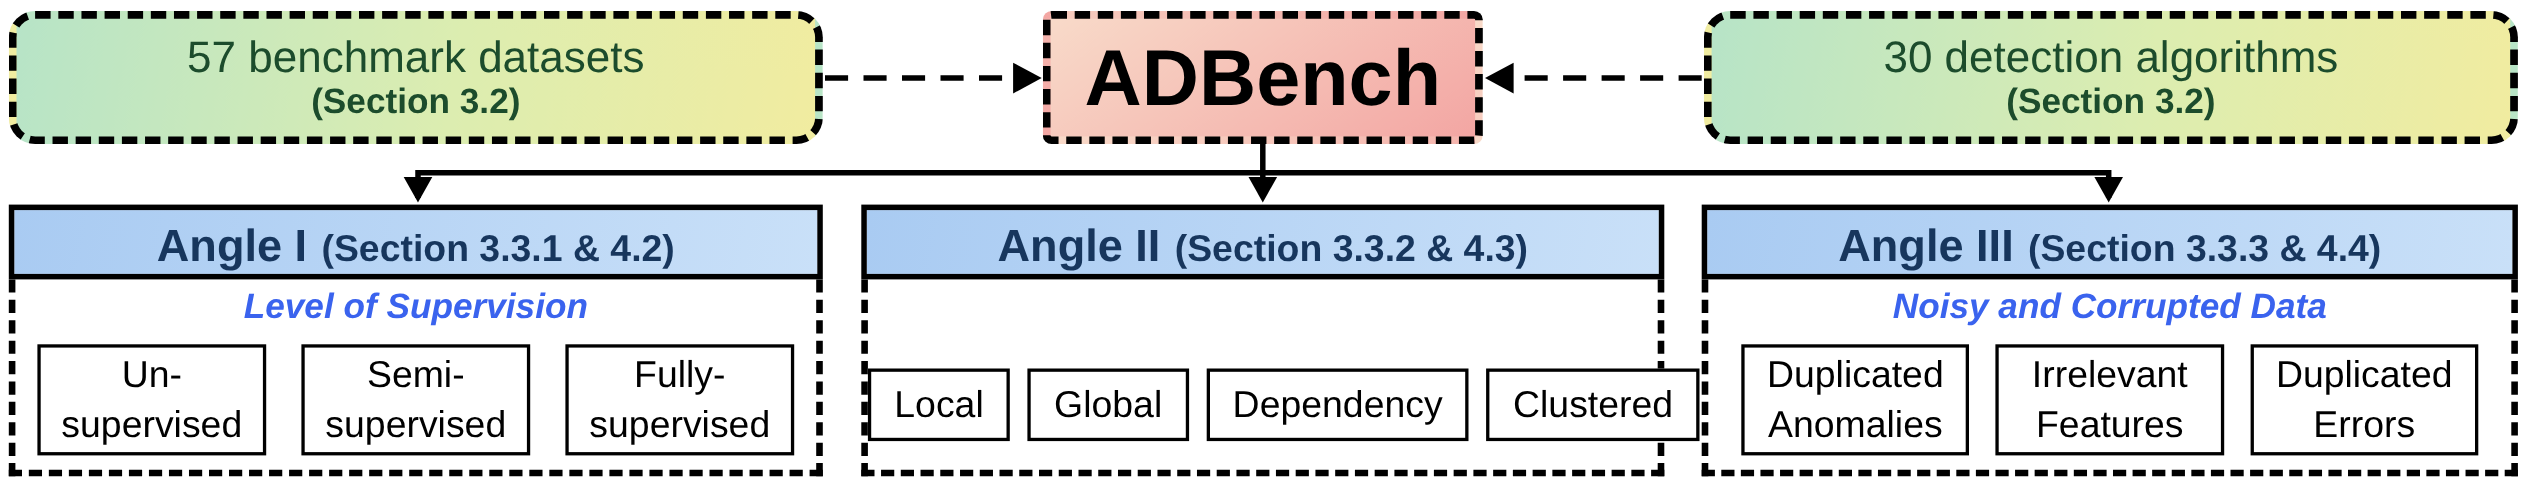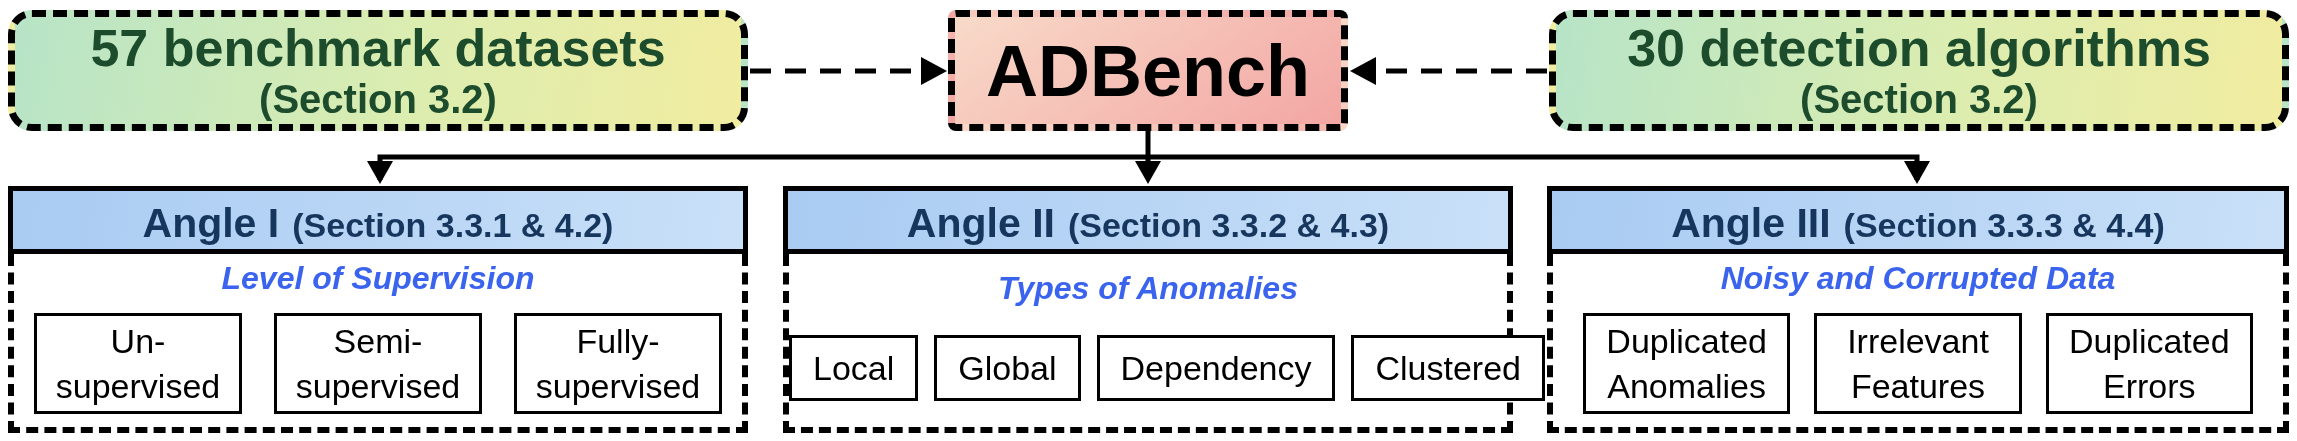--- a/index.html
+++ b/index.html
@@ -20,22 +20,22 @@
     border:7px dashed var(--line-black,#000);border-radius:24px;
     display:flex;flex-direction:column;align-items:center;justify-content:center;
     line-height:1.12;text-align:center;z-index:1;
   }
   .top-box.green{
     background:linear-gradient(100deg,var(--dataset-gradient-start,#b7e4c7) 0%,var(--dataset-gradient-mid,#dcedb0) 55%,var(--dataset-gradient-end,#f1eca0) 100%);
     color:var(--dataset-text,#1c4c2c);
   }
   .top-box.left{left:8px;width:740px;}
   .top-box.right{left:1549px;width:740px;}
-  .top-title{font-size:52px;font-weight:bold;}
-  .top-sub{font-size:40px;font-weight:bold;}
+  .top-title{font-size:40px;font-weight:normal;}
+  .top-sub{font-size:32px;font-weight:bold;}
   .adbench{
     position:absolute;top:10px;left:948px;width:400px;height:121px;box-sizing:border-box;
     border:7px dashed var(--line-black,#000);border-radius:8px;
     background:linear-gradient(145deg,var(--adbench-gradient-start,#f8dac9) 0%,var(--adbench-gradient-end,#f3a6a3) 100%);
     display:flex;align-items:center;justify-content:center;z-index:1;
   }
   .adbench-title{font-size:72px;font-weight:bold;color:#000;letter-spacing:0px;}
 
   
   .panel{position:absolute;top:186px;height:247px;box-sizing:border-box;z-index:1;}
@@ -130,21 +130,20 @@
       </div>
     </div>
   </section>
 
   <section class="panel panel-2">
     <div class="panel-header">
       <span class="h-main">Angle II</span>
       <span class="h-sec">(Section 3.3.2 &amp; 4.3)</span>
     </div>
     <div class="panel-body">
-      <div class="panel-subtitle">Types of Anomalies</div>
       <div class="boxes">
         <div class="wbox one-line">
           <span>Local</span>
         </div>
         <div class="wbox one-line">
           <span>Global</span>
         </div>
         <div class="wbox one-line">
           <span>Dependency</span>
         </div>

